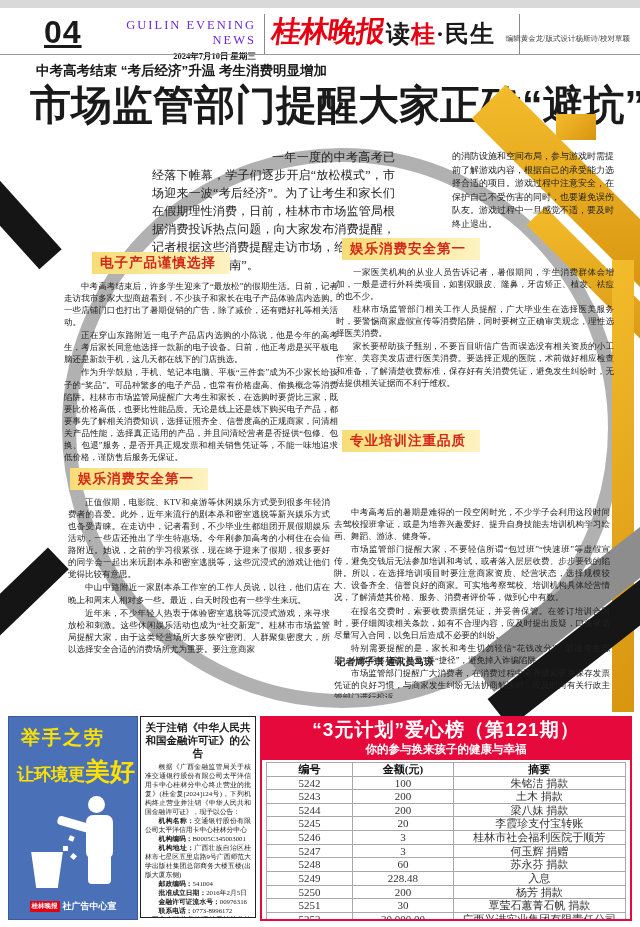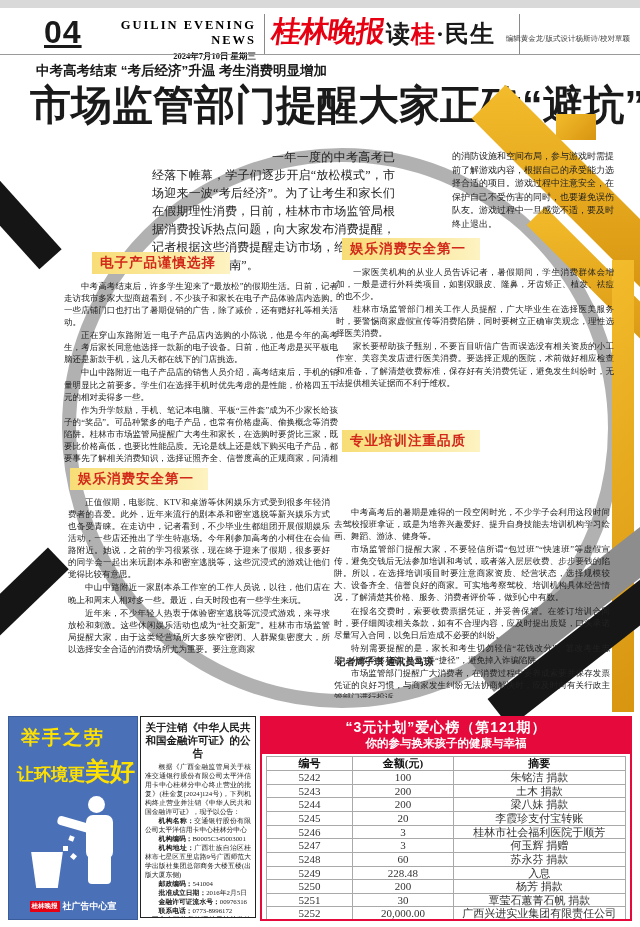--- a/index.html
+++ b/index.html
@@ -5,21 +5,21 @@
   html,body{margin:0;padding:0;}
   body{width:640px;height:927px;background:#ffffff;position:relative;overflow:hidden;
        font-family:"Liberation Serif", serif;color:#1a1a1a;}
   .page-edge{position:absolute;left:0;top:0;width:640px;height:8px;background:#d9d9d9;}
 
   
   .hdr{position:absolute;left:0;top:8px;width:640px;height:46px;}
   .hdr-rule{position:absolute;left:0;top:54px;width:640px;height:1px;background:#9a9a9a;}
   .pagenum{position:absolute;left:44px;top:6px;font-size:32px;font-weight:bold;font-family:"Liberation Sans",sans-serif;letter-spacing:1px;text-decoration:underline;}
   .en-block{position:absolute;left:96px;top:10px;text-align:right;width:160px;}
-  .en-name{font-size:12.5px;letter-spacing:2px;color:#000000;font-family:"Liberation Serif",serif;font-weight:bold;}
+  .en-name{font-size:12.5px;letter-spacing:2px;color:#6d28d9;font-family:"Liberation Serif",serif;}
   .cn-date{font-size:8.5px;font-weight:bold;margin-top:3px;color:#111;}
   .vdiv{position:absolute;top:6px;width:1px;height:40px;background:#8a8a8a;}
   .vdiv.d1{left:264px;} .vdiv.d2{left:519px;}
   .masthead{position:absolute;left:272px;top:4px;font-size:29px;font-weight:900;color:#e60012;
             transform:skewX(-8deg);font-family:"Liberation Serif",serif;letter-spacing:-1px;}
   .section-name{position:absolute;left:386px;top:10px;font-size:24px;font-weight:bold;letter-spacing:1px;}
   .section-name .accent{color:#e60012;}
   .credits{position:absolute;right:10px;top:26px;font-size:7.5px;color:#444;}
 
   
@@ -88,21 +88,21 @@
           background:#fff;padding:3px 4px;box-sizing:border-box;overflow:hidden;}
   .notice-title{font-size:10.5px;font-weight:bold;text-align:center;line-height:1.25;margin:1px 0 3px;}
   .notice-body p{margin:0;font-size:6.8px;line-height:1.32;text-align:justify;text-indent:2em;}
   .notice-body p b{font-weight:bold;}
   .notice-body p.sign{text-indent:1em;font-weight:bold;}
 
   
   .donate{position:absolute;left:260px;top:0;width:372px;height:205px;border:2px solid #e60a3c;
           background:#fff;box-sizing:border-box;overflow:hidden;}
   .don-head{background:#e60a3c;color:#fff;text-align:center;padding:2px 0 3px;}
-  .don-title{font-size:14px;font-weight:900;font-family:"Liberation Sans",sans-serif;letter-spacing:1px;line-height:1.1;}
+  .don-title{font-size:19px;font-weight:900;font-family:"Liberation Sans",sans-serif;letter-spacing:1px;line-height:1.1;}
   .don-sub{font-size:11.5px;font-weight:bold;font-family:"Liberation Sans",sans-serif;margin-top:1px;}
   .don-table{width:calc(100% - 8px);margin:2px 4px 12px;border-collapse:collapse;font-size:11px;line-height:1.15;}
   .don-table th,.don-table td{border:1px solid #a9a9a9;text-align:center;padding:0 2px;height:11px;color:#333;}
   .don-table th{font-weight:bold;color:#111;}
   .don-table .c0{width:24%;} .don-table .c1{width:28%;}
 </style>
 </head>
 <body>
 
 <div class="page-edge"></div>
@@ -135,21 +135,20 @@
   <div class="ribbon rb-gray"></div>
   <div class="ribbon rb-black"></div>
 
   <div class="tblock intro">一年一度的中考高考已经落下帷幕，学子们逐步开启“放松模式”，市场迎来一波“考后经济”。为了让考生和家长们在假期理性消费，日前，桂林市市场监管局根据消费投诉热点问题，向大家发布消费提醒，记者根据这些消费提醒走访市场，给大家整理了一份“避坑指南”。</div>
   <div class="tblock cont">的消防设施和空间布局，参与游戏时需提前了解游戏内容，根据自己的承受能力选择合适的项目。游戏过程中注意安全，在保护自己不受伤害的同时，也要避免误伤队友。游戏过程中一旦感觉不适，要及时终止退出。</div>
 
   <span class="sec-head h1">电子产品谨慎选择</span>
   <div class="tblock s1">
       <p class="para">中考高考结束后，许多学生迎来了“最放松”的假期生活。日前，记者走访我市多家大型商超看到，不少孩子和家长在电子产品体验店内选购。一些店铺门口也打出了暑期促销的广告，除了减价，还有赠好礼等相关活动。</p>
       <p class="para">正在穿山东路附近一电子产品店内选购的小陈说，他是今年的高考生，考后家长同意他选择一款新的电子设备。日前，他正考虑是买平板电脑还是新款手机，这几天都在线下的门店挑选。</p>
-      <p class="para">中山中路附近一电子产品店的销售人员介绍，高考结束后，手机的销量明显比之前要多。学生们在选择手机时优先考虑的是性能，价格四五千元的相对卖得多一些。</p>
       <p class="para">作为升学鼓励，手机、笔记本电脑、平板“三件套”成为不少家长给孩子的“奖品”。可品种繁多的电子产品，也常有价格虚高、偷换概念等消费陷阱。桂林市市场监管局提醒广大考生和家长，在选购时要货比三家，既要比价格高低，也要比性能品质。无论是线上还是线下购买电子产品，都要事先了解相关消费知识，选择证照齐全、信誉度高的正规商家，问清相关产品性能，选择真正适用的产品，并且问清经营者是否提供“包修、包换、包退”服务，是否开具正规发票和相关销售凭证等，不能一味地追求低价格，谨防售后服务无保证。</p>
     </div>
 
   <span class="sec-head h2">娱乐消费安全第一</span>
   <div class="tblock s2">
       <p class="para">正值假期，电影院、KTV和桌游等休闲娱乐方式受到很多年轻消费者的喜爱。此外，近年来流行的剧本杀和密室逃脱等新兴娱乐方式也备受青睐。在走访中，记者看到，不少毕业生都组团开展假期娱乐活动，一些店还推出了学生特惠场。今年刚参加高考的小柯住在会仙路附近。她说，之前的学习很紧张，现在终于迎来了假期，很多要好的同学会一起出来玩剧本杀和密室逃脱等，这些沉浸式的游戏让他们觉得比较有意思。</p>
       <p class="para">中山中路附近一家剧本杀工作室的工作人员说，以往，他们店在晚上和周末人相对多一些。最近，白天时段也有一些学生来玩。</p>
       <p class="para">近年来，不少年轻人热衷于体验密室逃脱等沉浸式游戏，来寻求放松和刺激。这些休闲娱乐活动也成为“社交新宠”。桂林市市场监管局提醒大家，由于这类经营场所大多狭窄密闭、人群聚集密度大，所以选择安全合适的消费场所尤为重要。要注意商家</p>
     </div>
 

